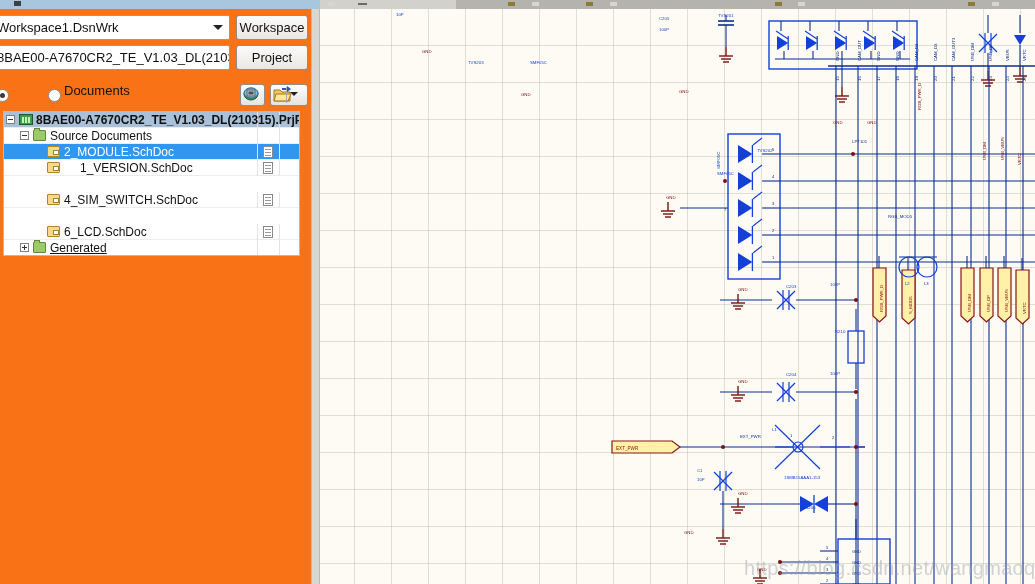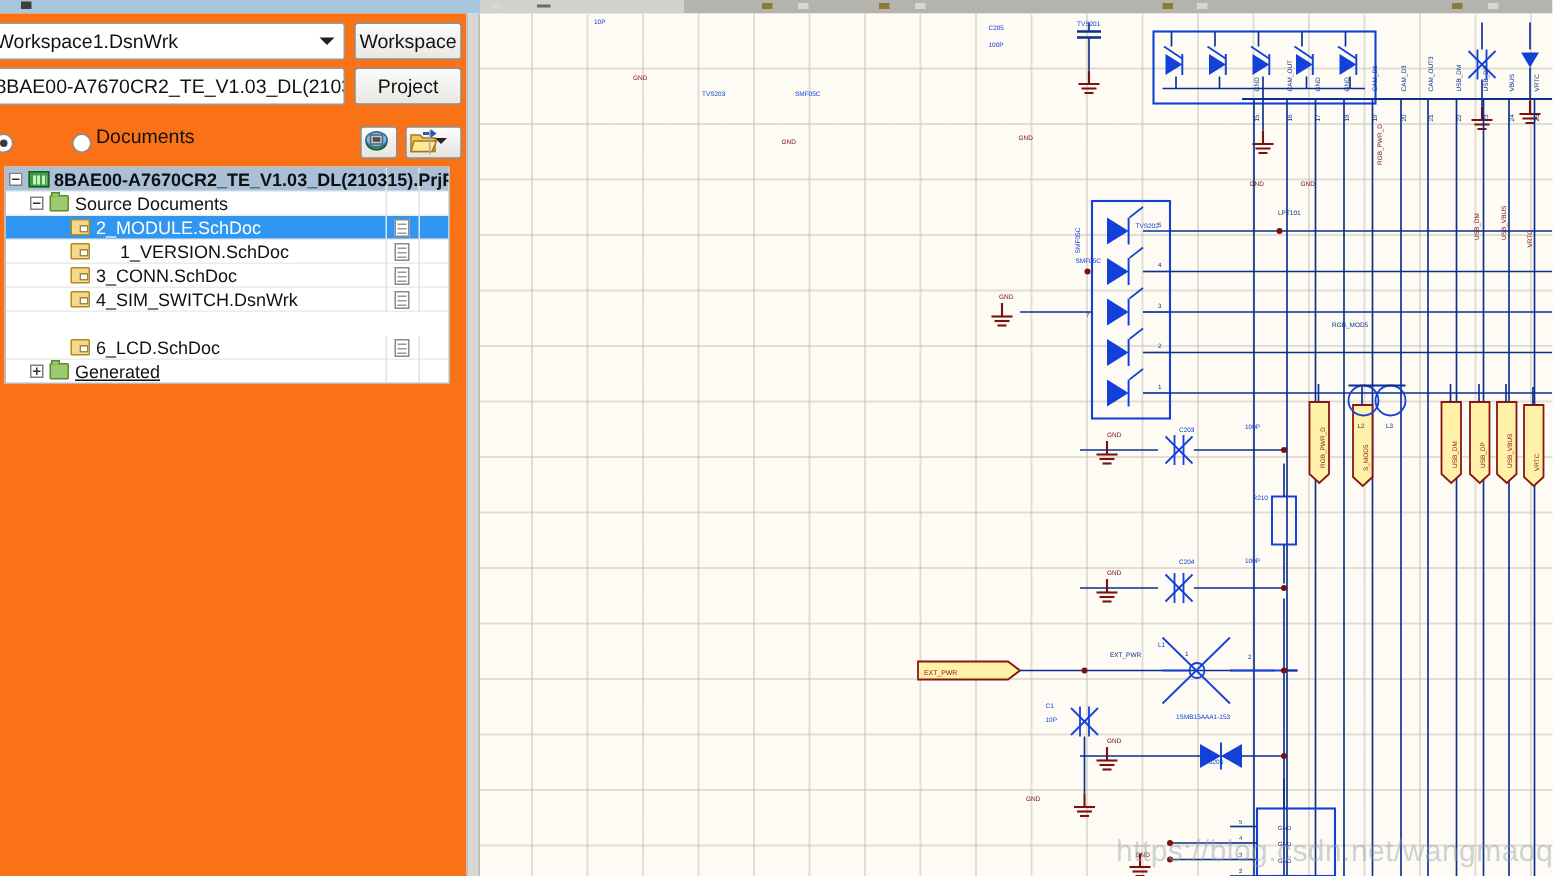--- a/index.html
+++ b/index.html
@@ -188,34 +188,26 @@
           <span class="docicon" style="left: 259px;"></span>
         </div>
         <div class="tnode" style="top: 48px;">
           <div class="gridh"></div>
           <div class="gridv" style="left: 253px;"></div>
           <div class="gridv" style="left: 275px;"></div>
           <span class="folder doc" style="left: 43px;"></span>
           <span class="lbl" style="left: 76px;">1_VERSION.SchDoc</span>
           <span class="docicon" style="left: 259px;"></span>
         </div>
-        <div class="tnode" style="top: 64px;">
+        <div class="tnode" style="top: 80px;">
           <div class="gridh"></div>
           <div class="gridv" style="left: 253px;"></div>
           <div class="gridv" style="left: 275px;"></div>
           <span class="folder doc" style="left: 43px;"></span>
-          <span class="lbl" style="left: 60px;">3_CONN.SchDoc</span>
-          <span class="docicon" style="left: 259px;"></span>
-        </div>
-        <div class="tnode" style="top: 80px;">
-          <div class="gridh"></div>
-          <div class="gridv" style="left: 253px;"></div>
-          <div class="gridv" style="left: 275px;"></div>
-          <span class="folder doc" style="left: 43px;"></span>
-          <span class="lbl" style="left: 60px;">4_SIM_SWITCH.DsnWrk</span>
+          <span class="lbl" style="left: 60px;">4_SIM_SWITCH.SchDoc</span>
           <span class="docicon" style="left: 259px;"></span>
         </div>
         <div class="tnode" style="top: 112px;">
           <div class="gridh"></div>
           <div class="gridv" style="left: 253px;"></div>
           <div class="gridv" style="left: 275px;"></div>
           <span class="folder doc" style="left: 43px;"></span>
           <span class="lbl" style="left: 60px;">6_LCD.SchDoc</span>
           <span class="docicon" style="left: 259px;"></span>
         </div>

